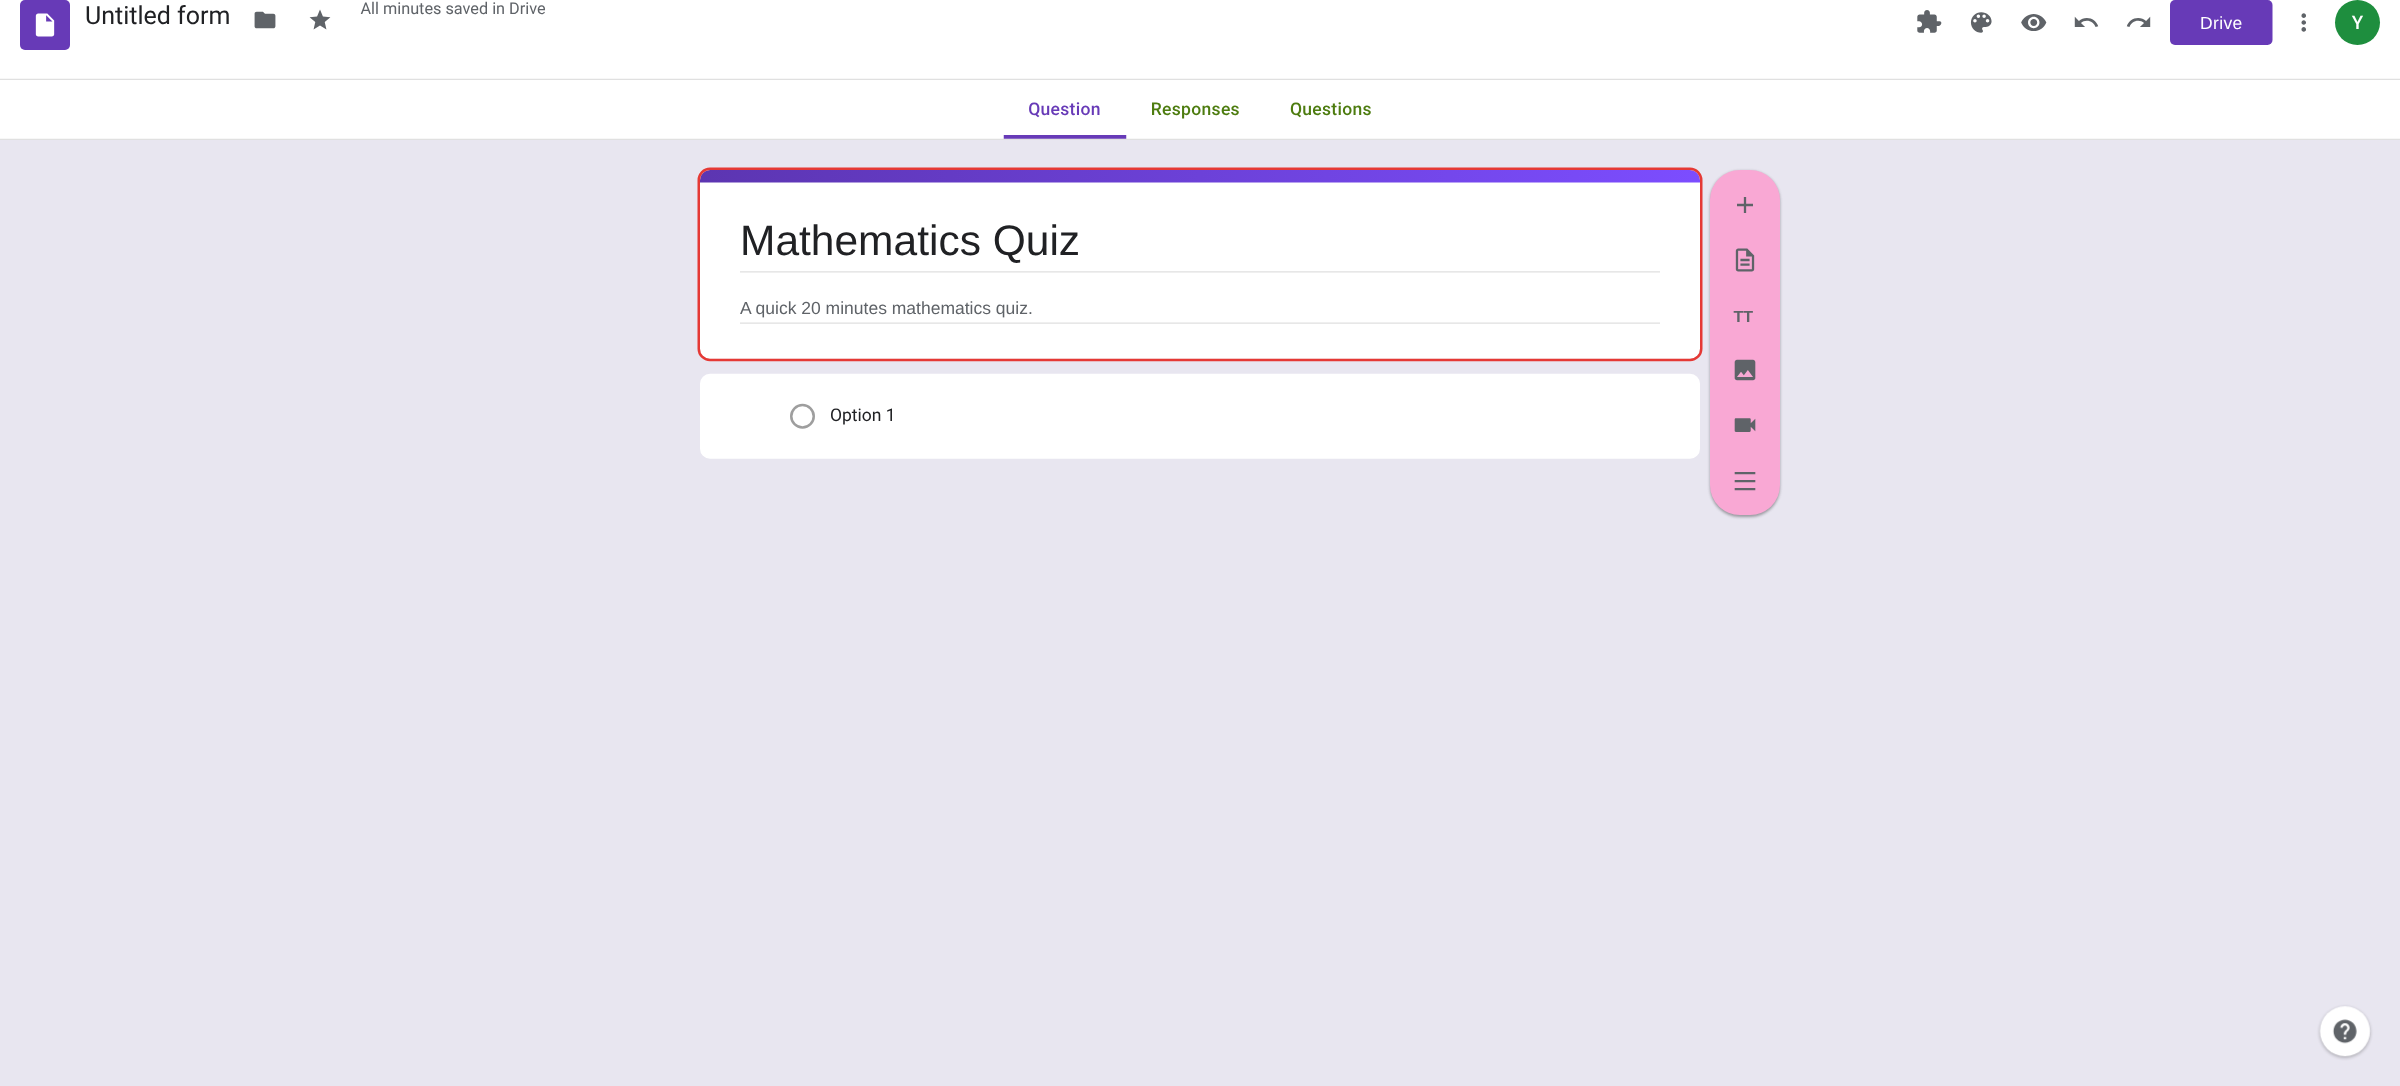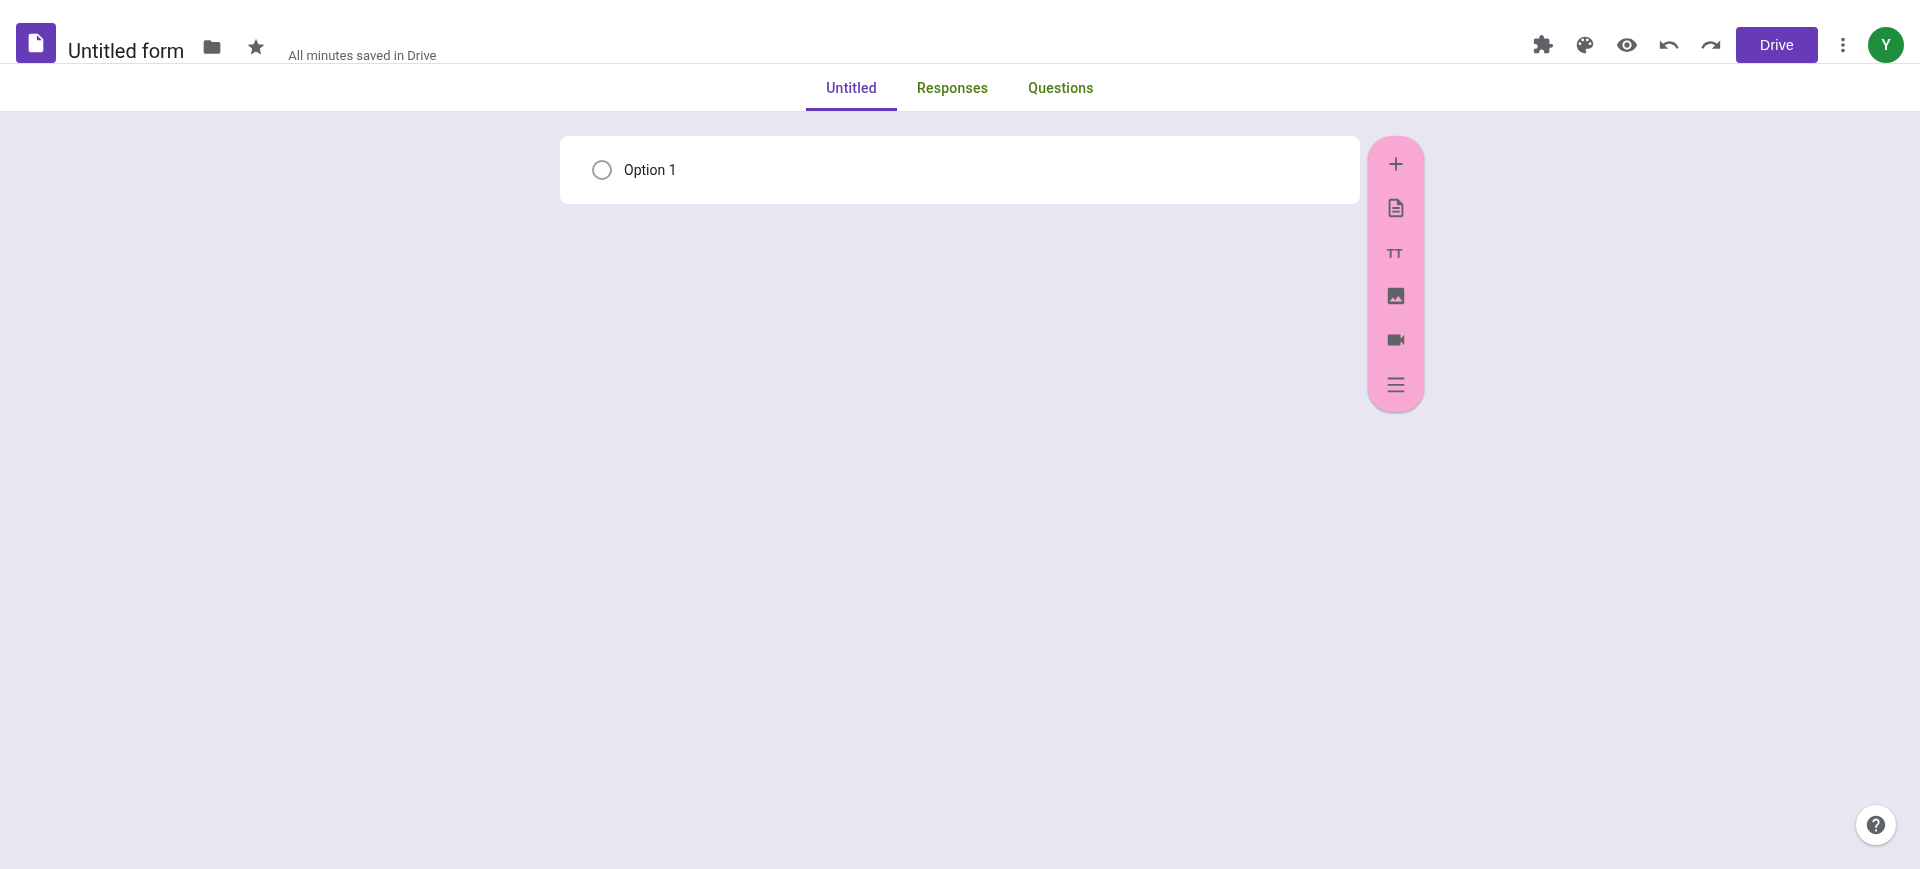--- a/index.html
+++ b/index.html
@@ -11,21 +11,21 @@
       overflow: hidden;
       display: flex;
       flex-direction: column;
     }
 
     
     .header {
       background: #fff;
       height: 64px;
       display: flex;
-      align-items: flex-end;
+      align-items: flex-start;
       padding: 0 16px;
       border-bottom: 1px solid #e0e0e0;
       gap: 12px;
       flex-shrink: 0;
     }
     .header-logo {
       width: 40px;
       height: 40px;
       background: #673ab7;
       border-radius: 4px;
@@ -180,20 +180,21 @@
     .question-title {
       font-size: 16px;
       color: #202124;
       font-weight: 400;
       margin-bottom: 20px;
     }
     .option-row {
       display: flex;
       align-items: center;
       gap: 12px;
+      margin-left: 40px;
     }
     .radio-circle {
       width: 20px;
       height: 20px;
       border-radius: 50%;
       border: 2px solid #9e9e9e;
       flex-shrink: 0;
     }
     .option-text {
       font-size: 14px;
@@ -300,28 +301,35 @@
     <button class="header-icon-btn" title="More options">
       <svg width="22" height="22" viewBox="0 0 24 24" fill="#5f6368">
           <path d="M12 8c1.1 0 2-.9 2-2s-.9-2-2-2-2 .9-2 2 .9 2 2 2zm0 2c-1.1 0-2 .9-2 2s.9 2 2 2 2-.9 2-2-.9-2-2-2zm0 6c-1.1 0-2 .9-2 2s.9 2 2 2 2-.9 2-2-.9-2-2-2z"></path>
         </svg>
     </button>
     <div class="avatar">Y</div>
   </div>
 </header>
 
 <nav class="tabs-bar">
-  <div class="tab active">Untitled</div>
+  <div class="tab active">Question</div>
   <div class="tab">Responses</div>
   <div class="tab">Questions</div>
 </nav>
 
 <main class="main">
   <div class="form-area">
 
+    <div class="title-card">
+      <div class="title-card-top-bar"></div>
+      <div class="title-card-body">
+        <input type="text" class="form-title-input" value="Mathematics Quiz" style="">
+        <input type="text" class="form-desc-input" value="A quick 20 minutes mathematics quiz." style="">
+      </div>
+    </div>
 
     <div class="question-card">
       <div class="option-row">
         <div class="radio-circle"></div>
         <span class="option-text">Option 1</span>
       </div>
     </div>
 
     <div class="sidebar-tools">
       <button class="tool-btn" title="Add question">

